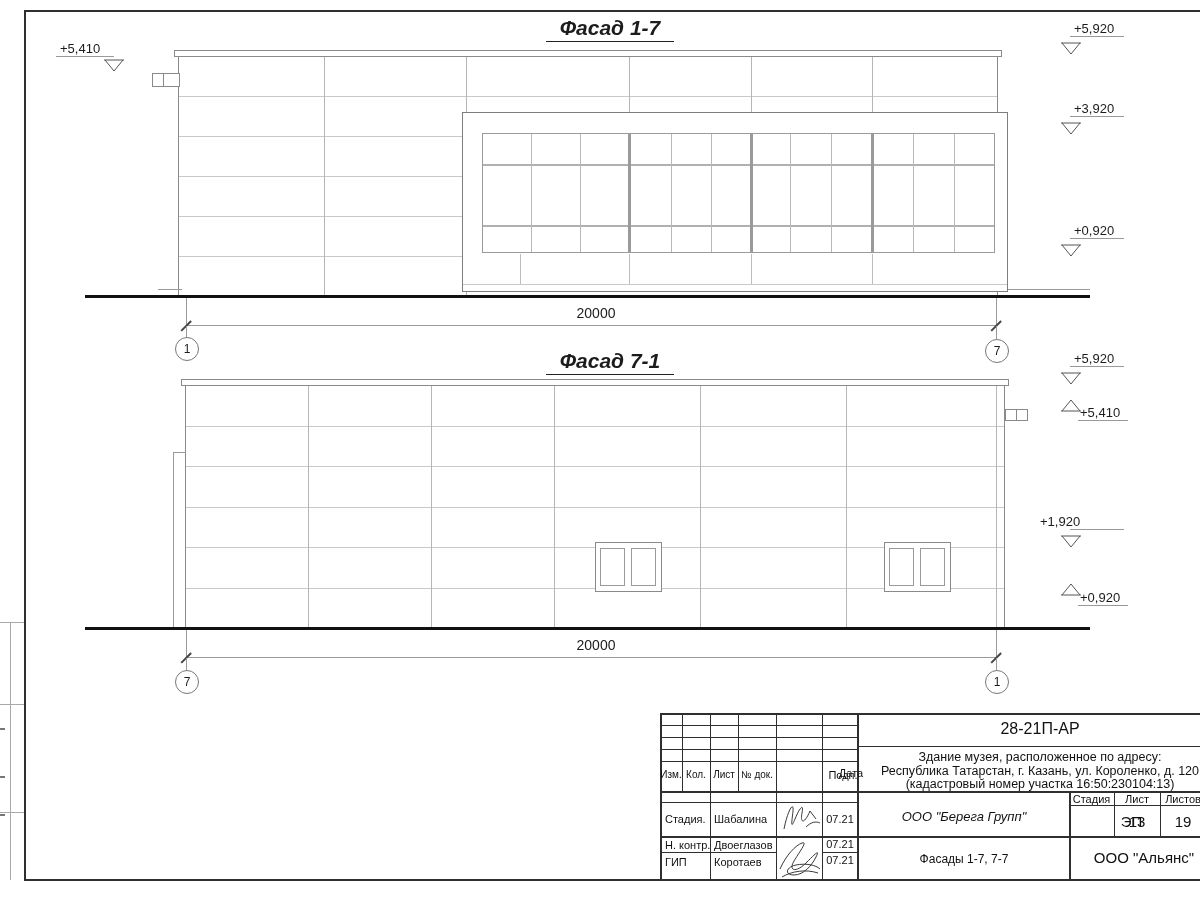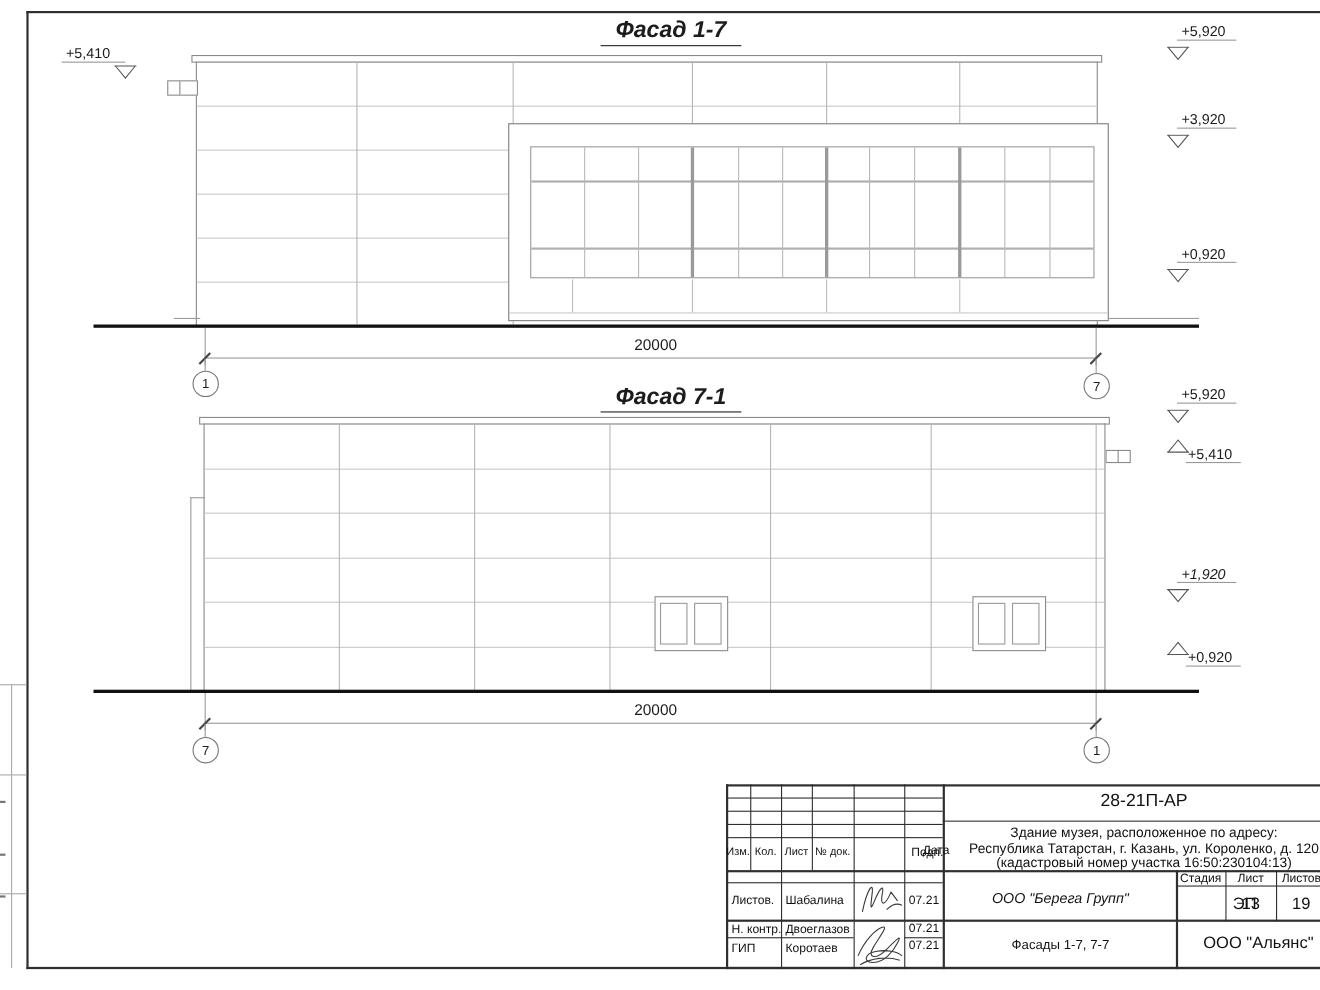--- a/index.html
+++ b/index.html
@@ -176,21 +176,21 @@
     <svg class="a" style="left:1060px;top:372px;" width="22" height="14">
         <path d="M1,1 H21 M2,1 L11,12 L20,1" stroke="#555" fill="none"></path>
       </svg>
 
     <svg class="a" style="left:1060px;top:399px;" width="22" height="14">
         <path d="M1,12 H21 M2,12 L11,1 L20,12" stroke="#555" fill="none"></path>
       </svg>
     <div class="txt elev" style="left:1080px;top:405px;">+5,410</div>
     <div class="hl" style="left:1078px;top:420px;width:50px;background:#999;"></div>
 
-    <div class="txt elev" style="left:1074px;top:514px;font-style:italic;">+1,920</div>
+    <div class="txt elev" style="left:1040px;top:514px;">+1,920</div>
     <div class="hl" style="left:1070px;top:529px;width:54px;background:#999;"></div>
     <svg class="a" style="left:1060px;top:535px;" width="22" height="14">
         <path d="M1,1 H21 M2,1 L11,12 L20,1" stroke="#555" fill="none"></path>
       </svg>
 
     <svg class="a" style="left:1060px;top:583px;" width="22" height="14">
         <path d="M1,12 H21 M2,12 L11,1 L20,12" stroke="#555" fill="none"></path>
       </svg>
     <div class="txt elev" style="left:1080px;top:590px;">+0,920</div>
     <div class="hl" style="left:1078px;top:605px;width:50px;background:#999;"></div>
@@ -224,21 +224,21 @@
     <div class="tb-l" style="left:0;top:139px;width:116px;height:1px;"></div>
     <div class="tb-l" style="left:162px;top:139px;width:35px;height:1px;"></div>
 
     <div class="tbx" style="left:0px;top:56px;width:22px;text-align:center;font-size:10px;">Изм.</div>
     <div class="tbx" style="left:22px;top:56px;width:28px;text-align:center;font-size:10px;">Кол.</div>
     <div class="tbx" style="left:50px;top:56px;width:28px;text-align:center;font-size:10px;">Лист</div>
     <div class="tbx" style="left:78px;top:56px;width:38px;text-align:center;font-size:10px;">№ док.</div>
     <div class="tbx" style="left:116px;top:56px;width:46px;text-align:center;font-size:11px;margin-left:44px;">Подп.</div>
     <div class="tbx" style="left:162px;top:54px;width:58px;text-align:center;font-size:11px;">Дата</div>
 
-    <div class="tbx" style="left:5px;top:100px;font-size:11px;">Листов.</div>
+    <div class="tbx" style="left:5px;top:100px;font-size:11px;">Стадия.</div>
     <div class="tbx" style="left:54px;top:100px;font-size:11px;">Шабалина</div>
     <div class="tbx" style="left:163px;top:100px;width:34px;text-align:center;font-size:11px;">07.21</div>
     <div class="tbx" style="left:5px;top:126px;font-size:11px;">Н. контр.</div>
     <div class="tbx" style="left:54px;top:126px;font-size:11px;">Двоеглазов</div>
     <div class="tbx" style="left:163px;top:125px;width:34px;text-align:center;font-size:11px;">07.21</div>
     <div class="tbx" style="left:5px;top:143px;font-size:11px;">ГИП</div>
     <div class="tbx" style="left:54px;top:143px;font-size:11px;">Коротаев</div>
     <div class="tbx" style="left:163px;top:141px;width:34px;text-align:center;font-size:11px;">07.21</div>
 
     <svg class="a" style="left:118px;top:84px;" width="44" height="38">

